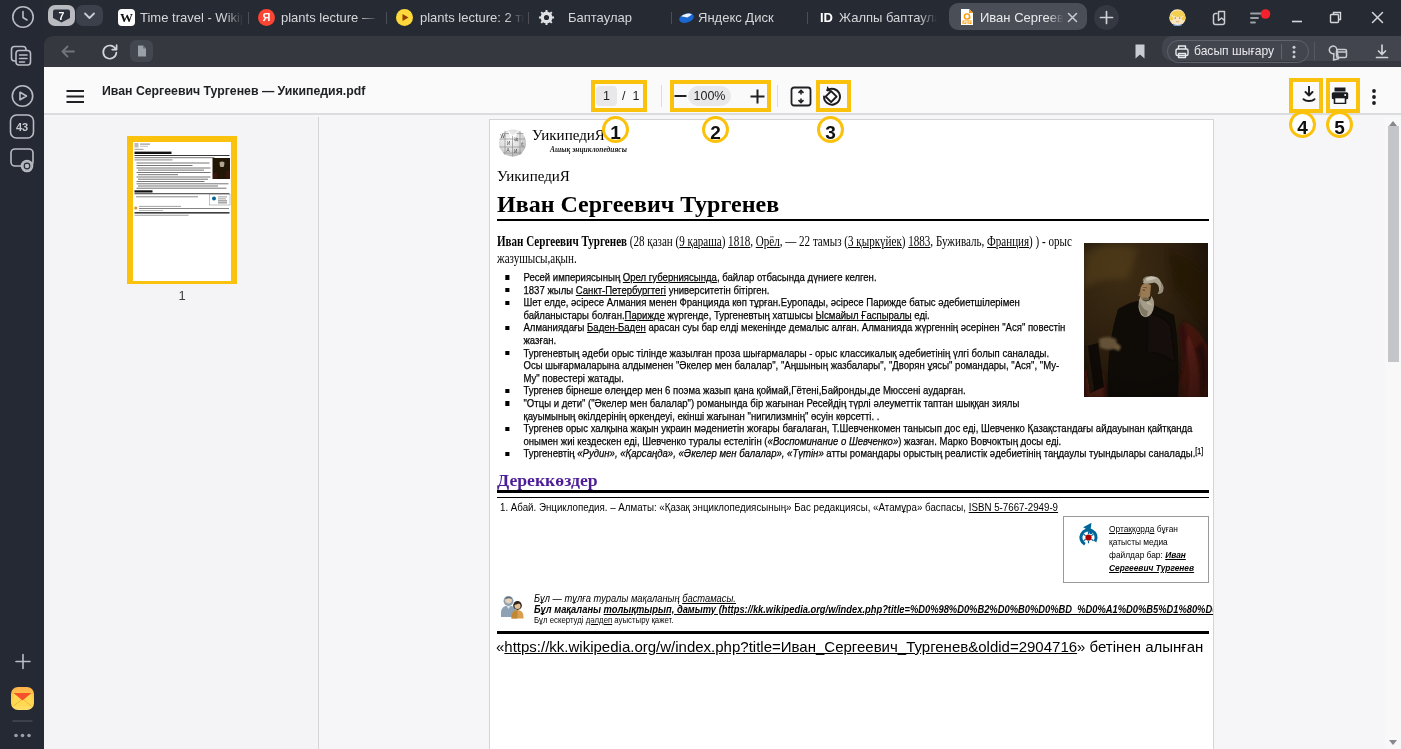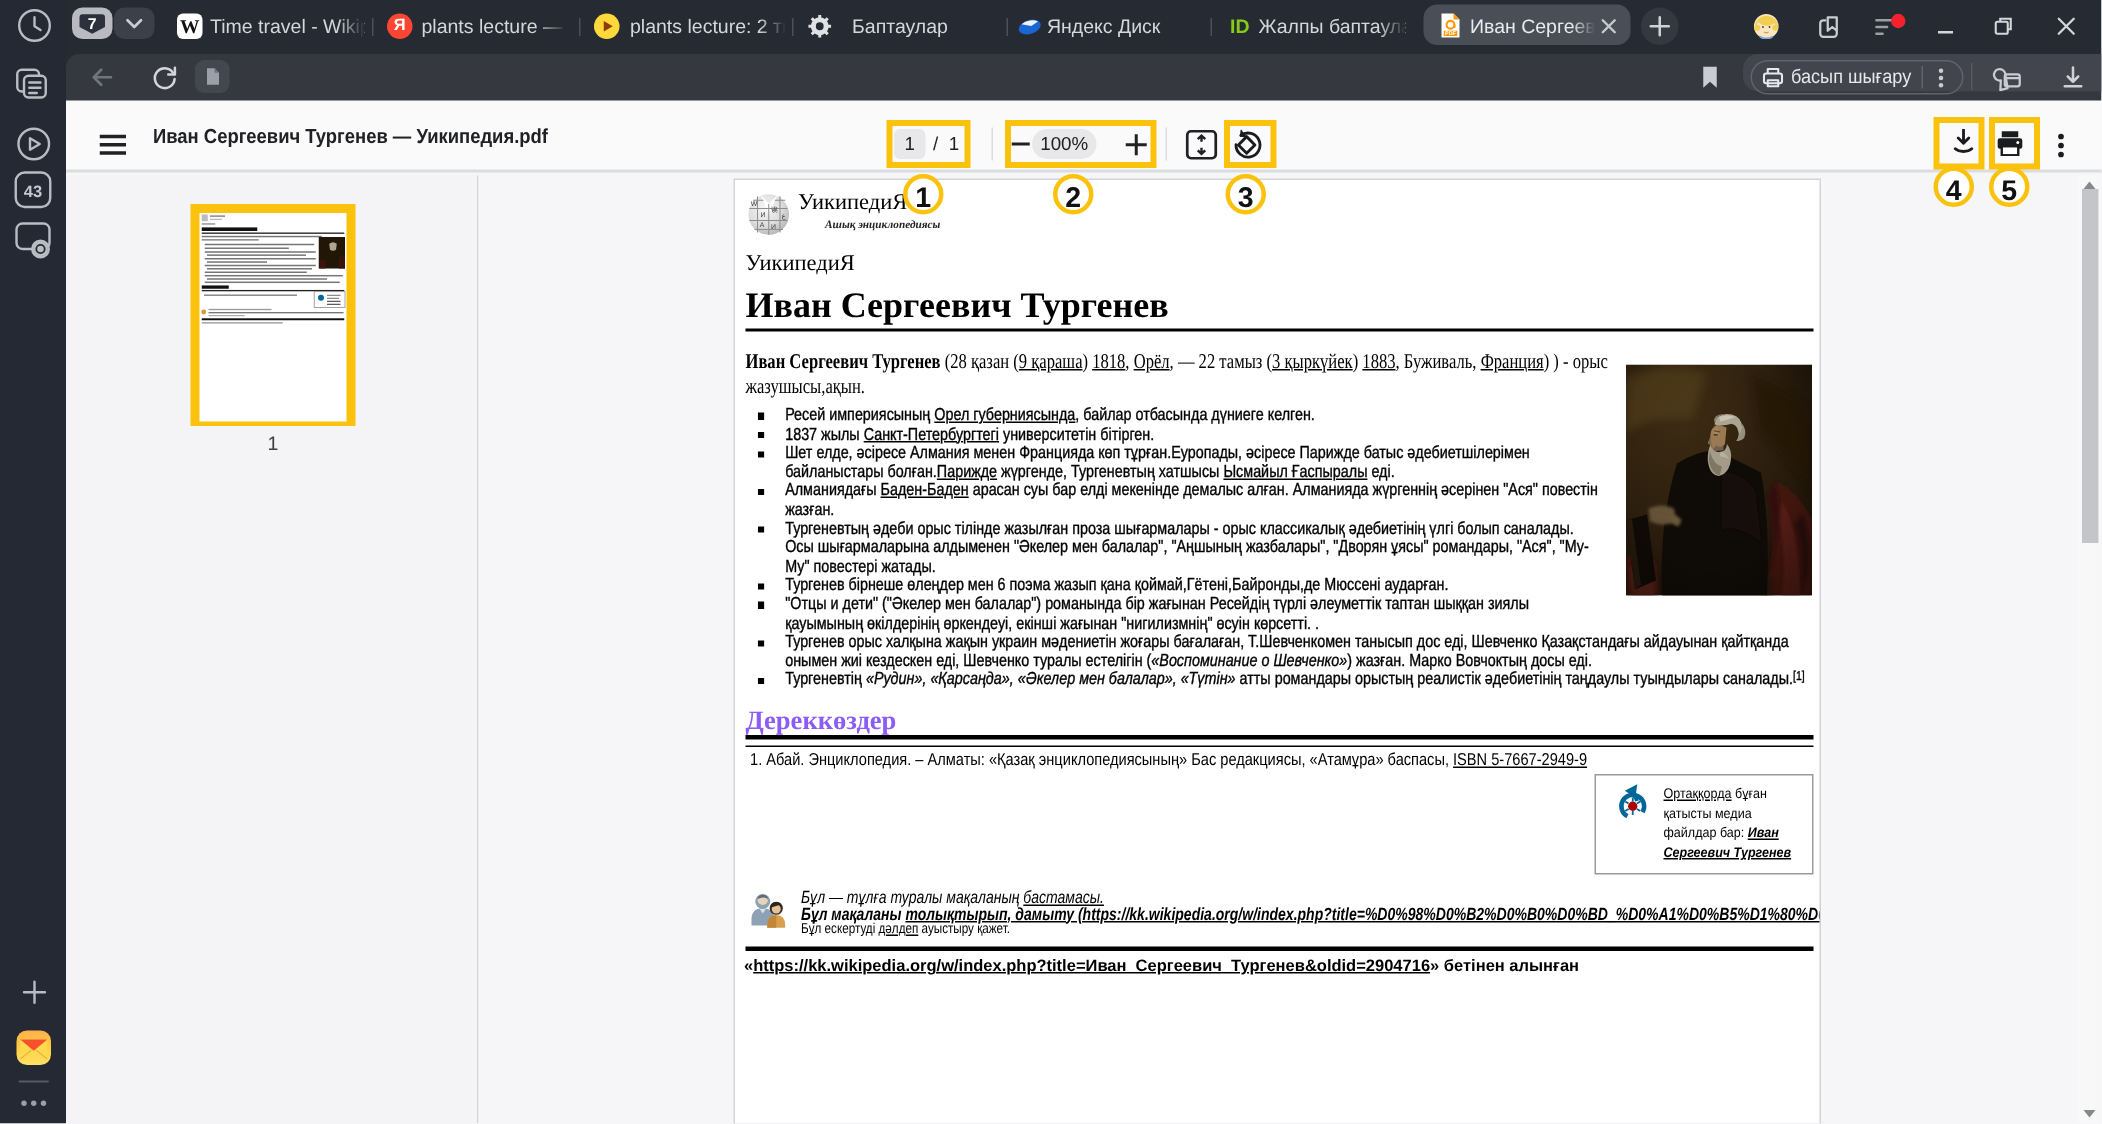--- a/index.html
+++ b/index.html
@@ -116,21 +116,21 @@
   <div class="tabtxt" style="left:524px;width:70px;">Баптаулар</div>
   <div class="sep" style="left:627px;"></div>
 
   <svg class="abs" style="left:634px;top:10px" width="17" height="16" viewBox="0 0 17 16">
     <ellipse cx="8.5" cy="8" rx="7.5" ry="4.6" fill="#1967d2" transform="rotate(-18 8.5 8)"></ellipse>
     <path d="M3 6.2 a7.5 4.6 -18 0 1 11 -1.8 l-4.5 3 Z" fill="#eef3ff"></path>
   </svg>
   <div class="tabtxt" style="left:654px;width:80px;">Яндекс Диск</div>
   <div class="sep" style="left:763px;"></div>
 
-  <div class="tabtxt" style="left:776px;width:22px;font-weight:bold;color:#84cc16;">ID</div>
+  <div class="tabtxt" style="left:776px;width:22px;font-weight:bold;color:#ffffff;">ID</div>
   <div class="tabtxt fade" style="left:795px;width:98px;">Жалпы баптаулар</div>
 
   <div class="abs" style="left:905px;top:3px;width:138px;height:27px;border-radius:9px;background:#4a4e57;"></div>
   <svg class="abs" style="left:915px;top:8px" width="16" height="18">
     <path d="M2 1 h8 l4 4 v12 h-12 Z" fill="#fff"></path>
     <path d="M10 1 l4 4 h-4 Z" fill="#f90"></path>
     <circle cx="8" cy="8.5" r="2.6" fill="none" stroke="#f90" stroke-width="1.4"></circle>
     <path d="M10.6 8.5 v2.2" stroke="#f90" stroke-width="1.4"></path>
     <rect x="3.5" y="12.5" width="9" height="3.5" fill="#f90"></rect>
     <text x="8" y="15.6" fill="#fff" font-size="3.6" font-weight="bold" text-anchor="middle" font-family="Liberation Sans">PDF</text>
@@ -428,21 +428,21 @@
     <li>1837 жылы <span class="lnk">Санкт-Петербургтегі</span> университетін бітірген.</li>
     <li>Шет елде, әсіресе Алмания менен Францияда көп тұрған.Еуропады, әсіресе Парижде батыс әдебиетшілерімен<br>байланыстары болған.<span class="lnk">Парижде</span> жүргенде, Тургеневтың хатшысы <span class="lnk">Ысмайыл Ғаспыралы</span> еді.</li>
     <li>Алманиядағы <span class="lnk">Баден-Баден</span> арасан суы бар елді мекенінде демалыс алған. Алманияда жүргеннің әсерінен "Ася" повестін<br>жазған.</li>
     <li>Тургеневтың әдеби орыс тілінде жазылған проза шығармалары - орыс классикалық әдебиетінің үлгі болып саналады.<br>Осы шығармаларына алдыменен "Әкелер мен балалар", "Аңшының жазбалары", "Дворян ұясы" романдары, "Ася", "Му-<br>Му" повестері жатады.</li>
     <li>Тургенев бірнеше өлеңдер мен 6 поэма жазып қана қоймай,Гётені,Байронды,де Мюссені аударған.</li>
     <li>"Отцы и дети" ("Әкелер мен балалар") романында бір жағынан Ресейдің түрлі әлеуметтік таптан шыққан зиялы<br>қауымының өкілдерінің өркендеуі, екінші жағынан "нигилизмнің" өсуін көрсетті. .</li>
     <li>Тургенев орыс халқына жақын украин мәдениетін жоғары бағалаған, Т.Шевченкомен танысып дос еді, Шевченко Қазақстандағы айдауынан қайтқанда<br>онымен жиі кездескен еді, Шевченко туралы естелігін (<i>«Воспоминание о Шевченко»</i>) жазған. Марко Вовчоктың досы еді.</li>
     <li>Тургеневтің <i>«Рудин», «Қарсаңда», «Әкелер мен балалар», «Түтін»</i> атты романдары орыстың реалистік әдебиетінің таңдаулы туындылары саналады.<span style="font-size:8.5px;position:relative;top:-3.5px;">[1]</span></li>
   </ul>
 
-  <div class="abs serif" style="left:7px;top:349.7px;font-size:17.7px;line-height:20px;font-weight:bold;color:#8b5cf6;">Дереккөздер</div>
+  <div class="abs serif" style="left:7px;top:349.7px;font-size:17.7px;line-height:20px;font-weight:bold;color:#4c1d95;">Дереккөздер</div>
   <div class="abs" style="left:7px;top:370.3px;width:712px;height:2.4px;background:#000;"></div>
   <div class="abs" style="left:7px;top:376.5px;width:712px;height:1px;background:#000;"></div>
   <div class="abs" style="left:10px;top:381px;font-size:11.5px;color:#000;white-space:nowrap;transform:scaleX(0.847);transform-origin:0 0;">1. Абай. Энциклопедия. – Алматы: «Қазақ энциклопедиясының» Бас редакциясы, «Атамұра» баспасы, <span class="lnk">ISBN 5-7667-2949-9</span></div>
 
   <div class="abs" style="left:573px;top:396px;width:146px;height:67px;border:1px solid #9a9a9a;background:#fff;"></div>
   <svg class="abs" style="left:588px;top:402px" width="21" height="26" viewBox="0 0 21 26">
     <circle cx="10.5" cy="15.5" r="3.1" fill="#a00"></circle>
     <circle cx="10.5" cy="15.5" r="7.6" fill="none" stroke="#069" stroke-width="3" stroke-dasharray="36 12" transform="rotate(118 10.5 15.5)"></circle>
     <path d="M5.2 5.2 L13.5 0.8 L12.3 9.6 Z" fill="#069"></path>
     <path d="M9.5 7 Q12.5 8.5 13.3 12" fill="none" stroke="#069" stroke-width="2.6"></path>
@@ -461,21 +461,21 @@
     <circle cx="18.5" cy="12.5" r="4.4" fill="#3a2e23"></circle>
     <circle cx="18.5" cy="13" r="3" fill="#e3c29a"></circle>
     <path d="M15 12 Q14.8 8.5 18.5 8.5 Q22.2 8.5 22 12 Q21 10 20 10.5 Q17 11.5 15 12 Z" fill="#2e241b"></path>
     <path d="M12.5 24 Q12.5 17 18.5 17 Q24.5 17 24.5 24 L24.5 25.5 L12.5 25.5 Z" fill="#d8a04e"></path>
     <path d="M12.5 24 Q12.5 17 18.5 17 L18.5 25.5 L12.5 25.5 Z" fill="#c08738"></path>
   </svg>
   <div class="abs" style="left:44px;top:470.5px;font-size:11.8px;font-style:italic;color:#000;white-space:nowrap;transform:scaleX(0.792);transform-origin:0 0;">Бұл — тұлға туралы мақаланың <u>бастамасы.</u></div>
   <div class="abs" style="left:44px;top:481.5px;width:858px;height:13px;font-size:11.8px;font-style:italic;font-weight:bold;color:#000;white-space:nowrap;transform:scaleX(0.792);transform-origin:0 0;">Бұл мақаланы <u>толықтырып, дамыту (https://kk.wikipedia.org/w/index.php?title=%D0%98%D0%B2%D0%B0%D0%BD_%D0%A1%D0%B5%D1%80%D0%B3%D0%B5%D0%B5%D0%B2%D0%B8%D1%87</u></div>
   <div class="abs" style="left:44px;top:493.5px;font-size:9.5px;color:#000;white-space:nowrap;transform:scaleX(0.82);transform-origin:0 0;">Бұл ескертуді <u>дәлдеп</u> ауыстыру қажет.</div>
   <div class="abs" style="left:7px;top:510.8px;width:712px;height:3.2px;background:#000;"></div>
-  <div class="abs" style="left:6px;top:518px;font-size:11px;color:#000;white-space:nowrap;font-weight:bold;">«<u>https://kk.wikipedia.org/w/index.php?title=Иван_Сергеевич_Тургенев&amp;oldid=2904716</u>» бетінен алынған</div>
+  <div class="abs" style="left:6px;top:518px;font-size:15px;color:#000;white-space:nowrap;">«<u>https://kk.wikipedia.org/w/index.php?title=Иван_Сергеевич_Тургенев&amp;oldid=2904716</u>» бетінен алынған</div>
 </div>
 
 <div class="ybox" style="left:591px;top:80px;width:56px;height:32px;"></div>
 <div class="ybox" style="left:670px;top:80px;width:101px;height:32px;"></div>
 <div class="ybox" style="left:816px;top:80px;width:35px;height:32px;"></div>
 <div class="ybox" style="left:1289px;top:78px;width:34px;height:35px;"></div>
 <div class="ybox" style="left:1326px;top:78px;width:34px;height:35px;"></div>
 <div class="ycirc" style="left:602px;top:116px;">1</div>
 <div class="ycirc" style="left:702px;top:116px;">2</div>
 <div class="ycirc" style="left:817px;top:116px;">3</div>

